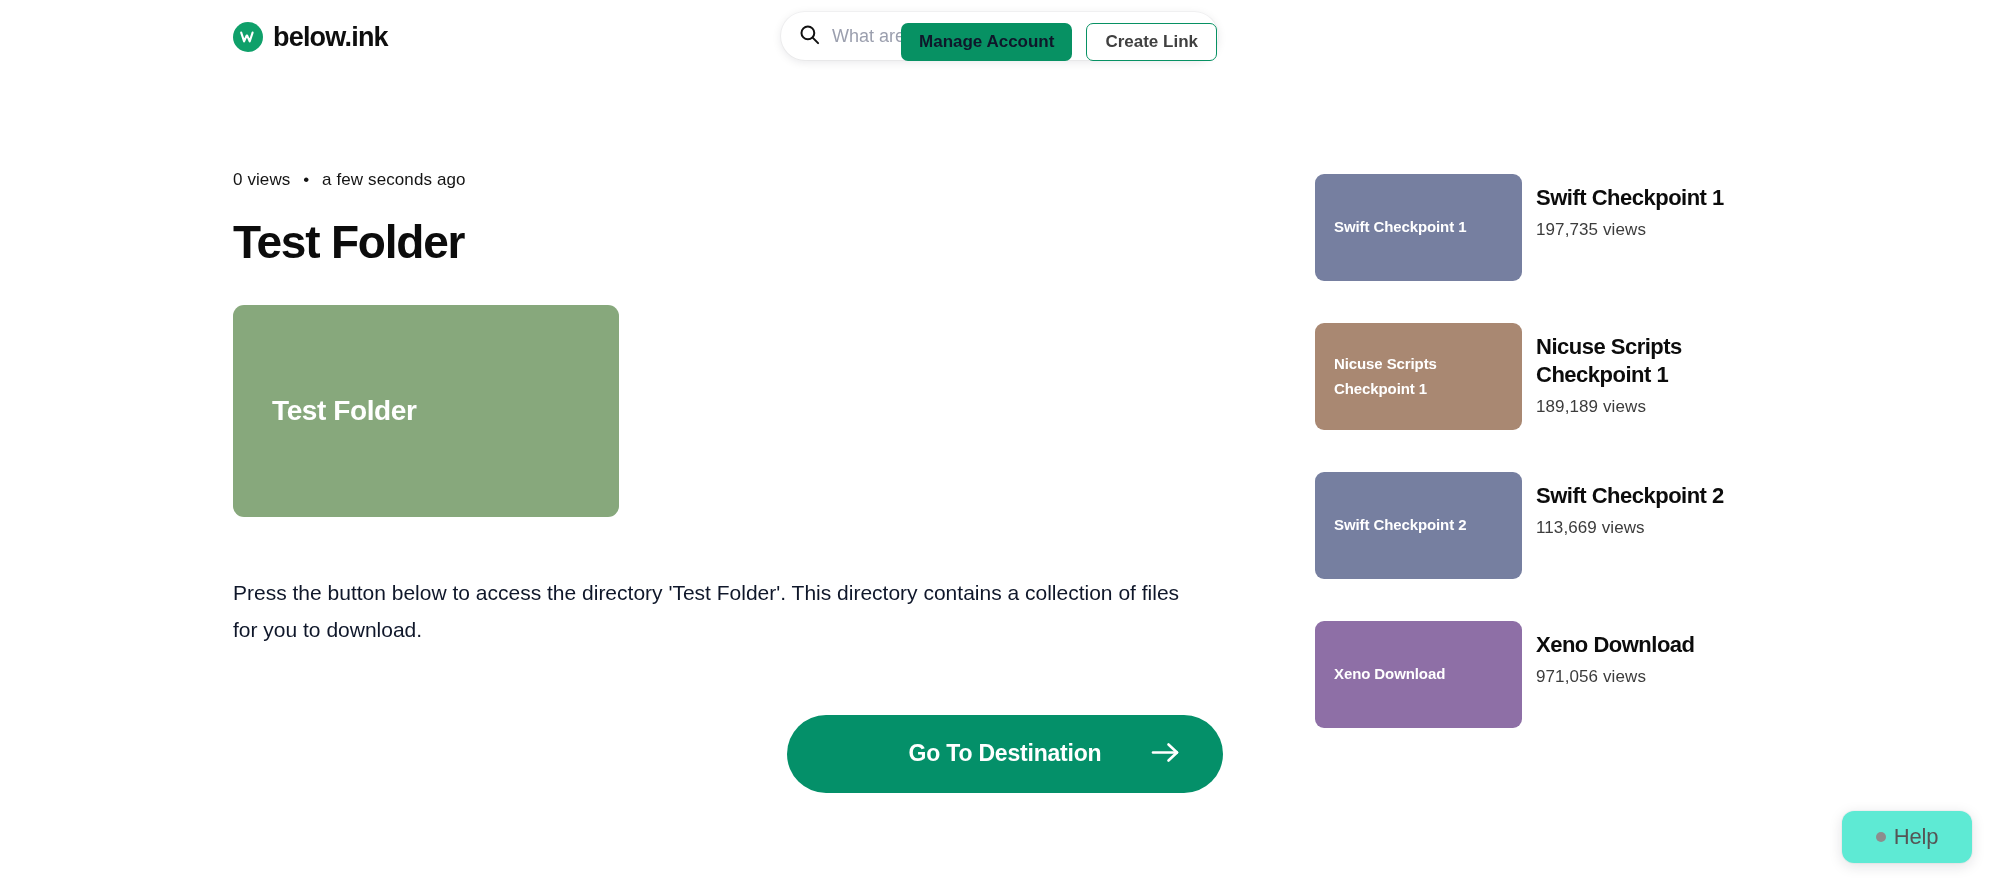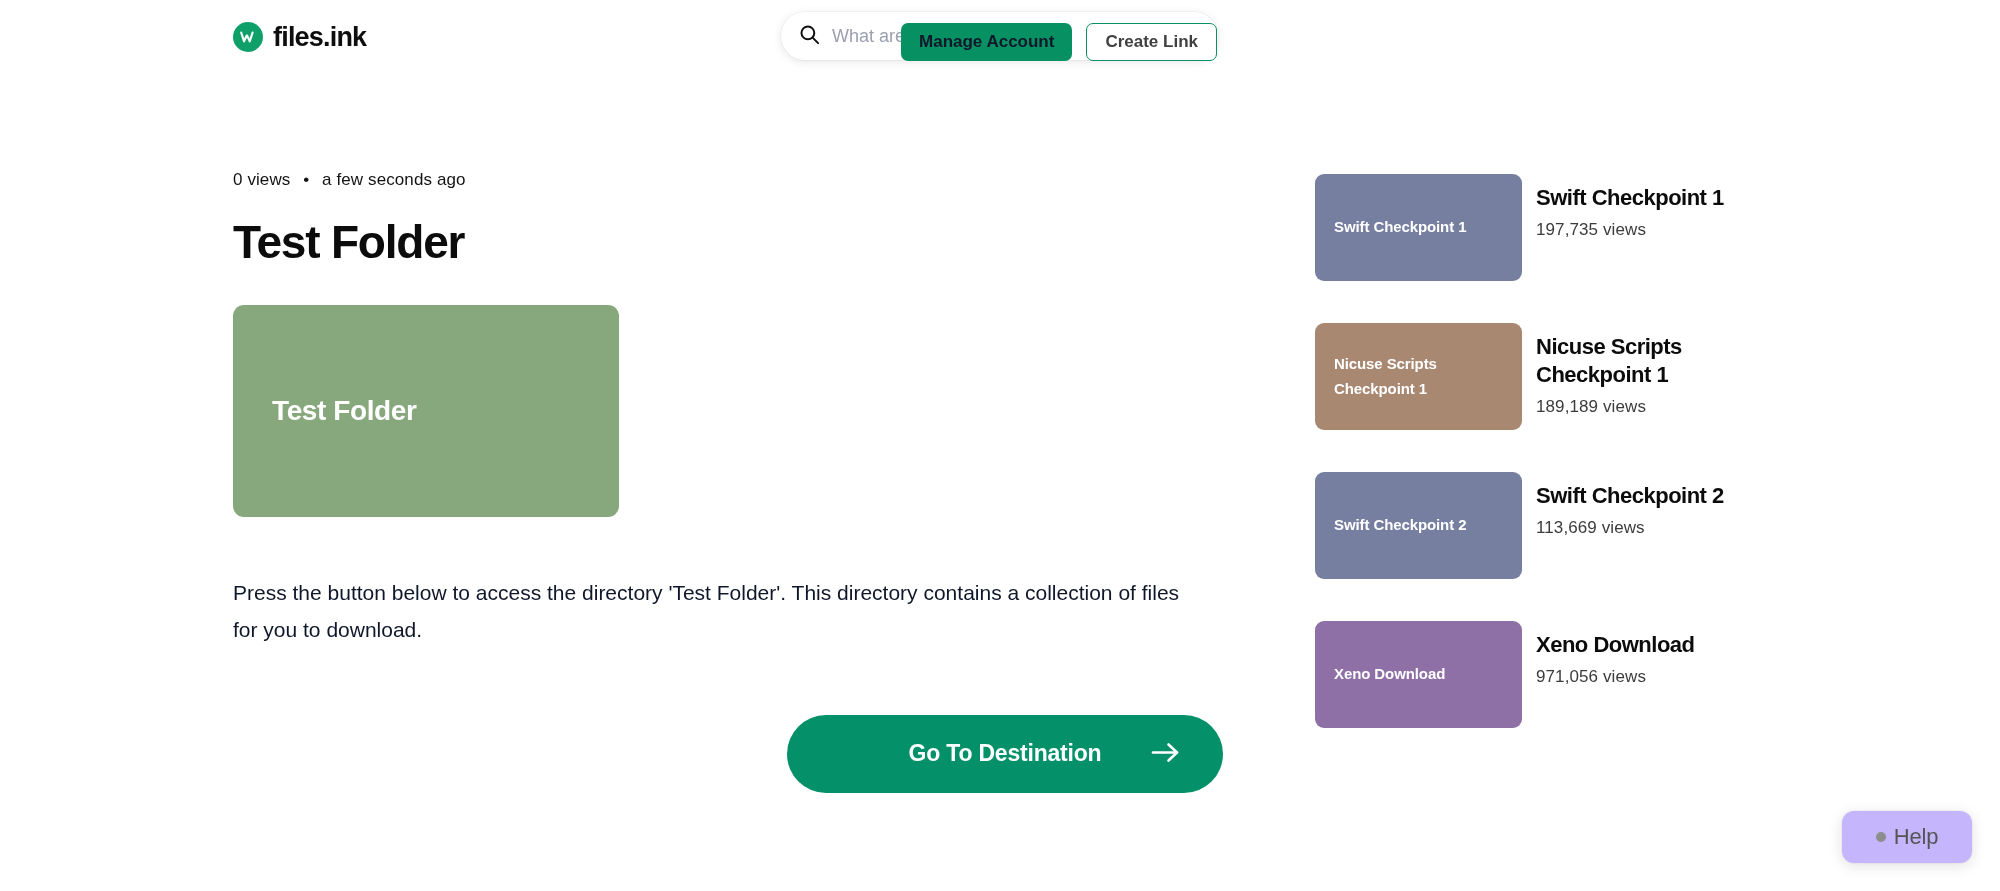--- a/index.html
+++ b/index.html
@@ -262,21 +262,21 @@
     letter-spacing: 0.1px;
   }
 
   
   .help-widget {
     position: absolute;
     right: 28px;
     bottom: 28px;
     height: 52px;
     min-width: 130px;
-    background: #c4b5fd;
+    background: #5eead4;
     border-radius: 12px;
     box-shadow: 0 3px 14px rgba(20,20,40,0.13), 0 0 0 1px rgba(20,20,40,0.03);
     display: flex;
     align-items: center;
     justify-content: center;
     gap: 8px;
     padding: 0 22px;
     cursor: pointer;
   }
   .help-dot {
@@ -297,21 +297,21 @@
 <div class="page">
 
   <div class="header">
 
     <div class="brand">
       <span class="brand-mark" style="background: rgb(15, 160, 106);">
         <svg width="18" height="18" viewBox="0 0 18 18" aria-hidden="true">
           <path d="M2.2 4.6 L5.1 13.4 L7.6 7.6 L8.2 7.6 L10.7 13.4 L13.6 4.6" fill="none" stroke="#ffffff" stroke-width="2.1" stroke-linecap="round" stroke-linejoin="round"></path>
         </svg>
       </span>
-      <span class="brand-name">files.ink</span>
+      <span class="brand-name">below.ink</span>
     </div>
 
     <div class="search-wrap">
       <span class="search-icon">
         <svg width="21" height="21" viewBox="0 0 22 22" aria-hidden="true">
           <circle cx="9.3" cy="9.3" r="6.7" fill="none" stroke="#111111" stroke-width="2.1"></circle>
           <line x1="14.3" y1="14.3" x2="20" y2="20" stroke="#111111" stroke-width="2.1" stroke-linecap="round"></line>
         </svg>
       </span>
       <input class="search-input" type="text" placeholder="What are you looking for?" style="">

